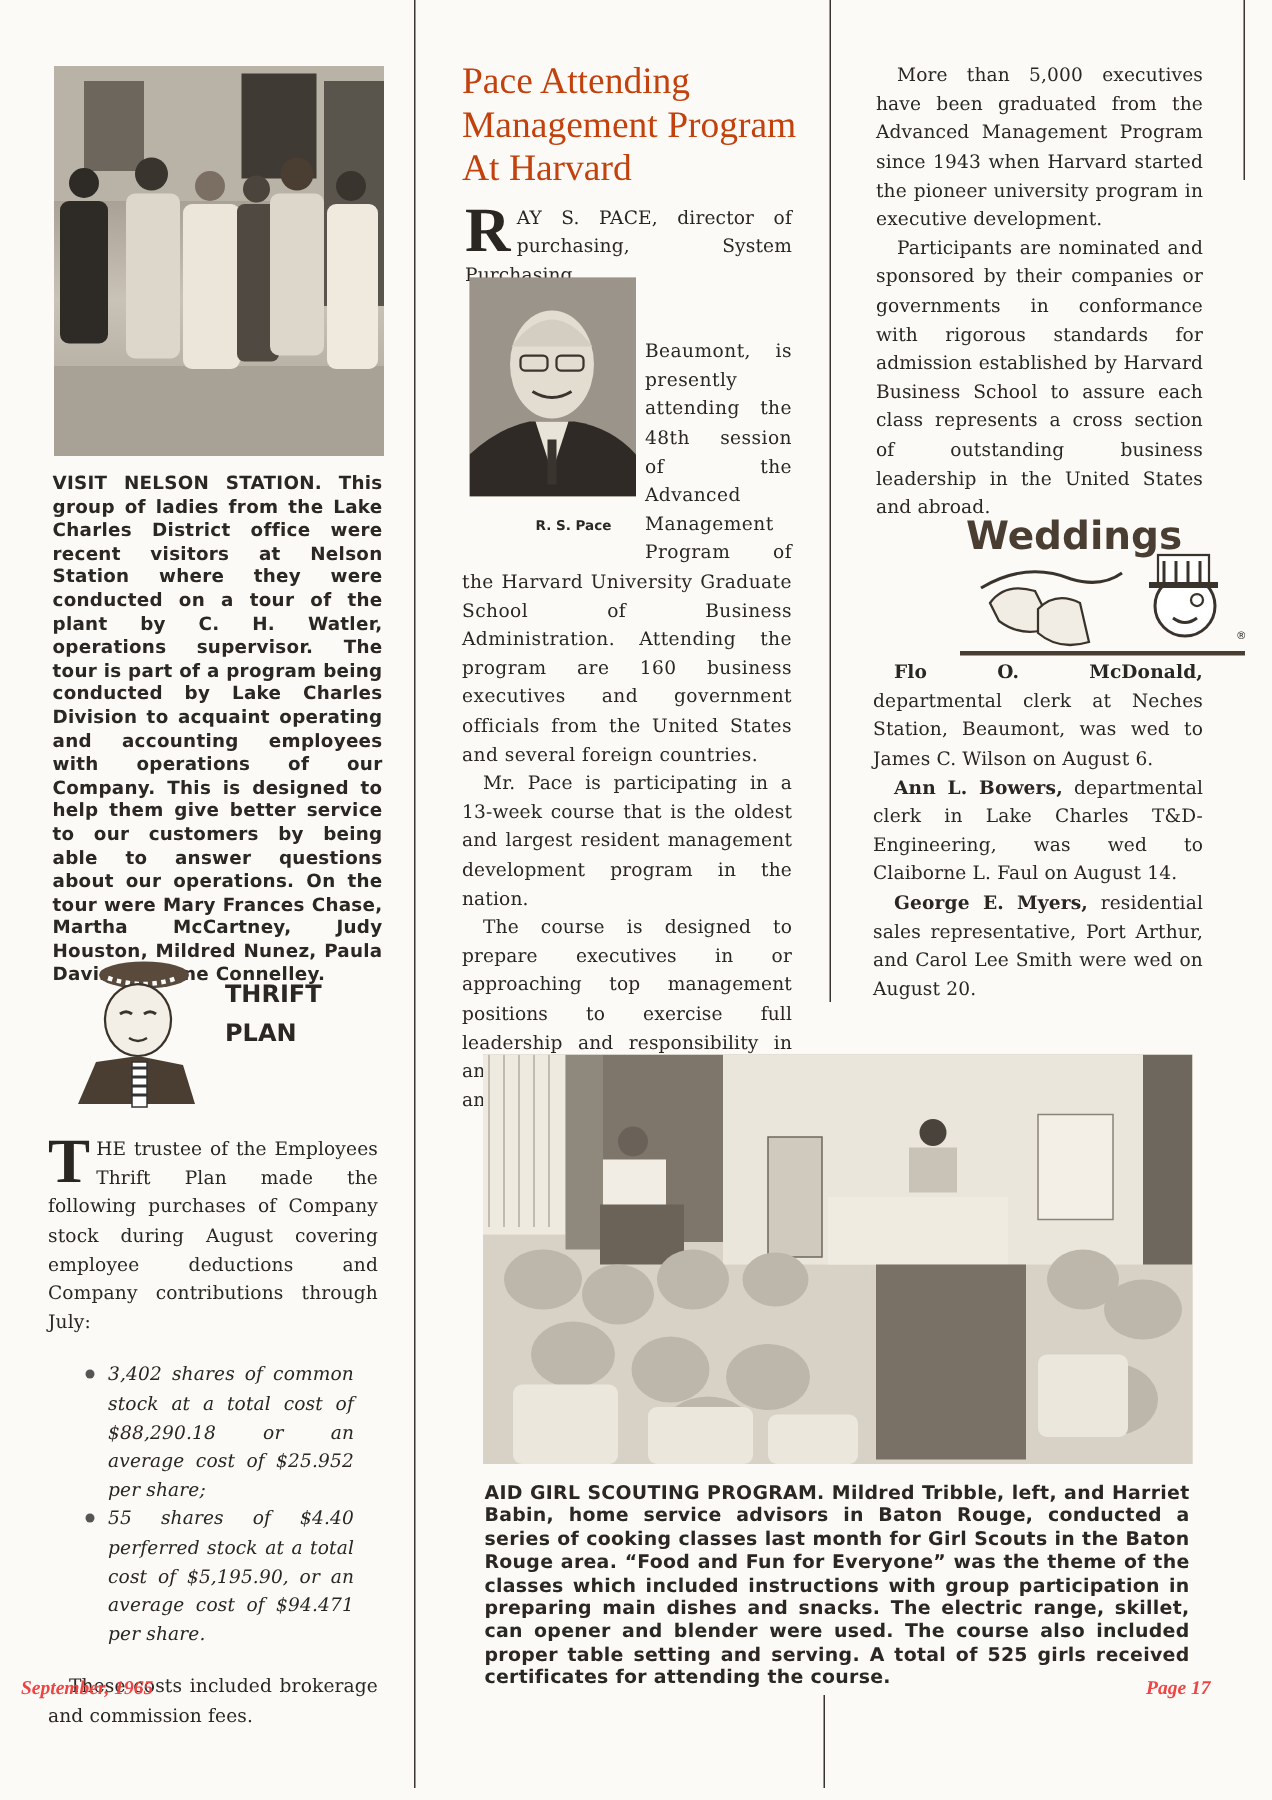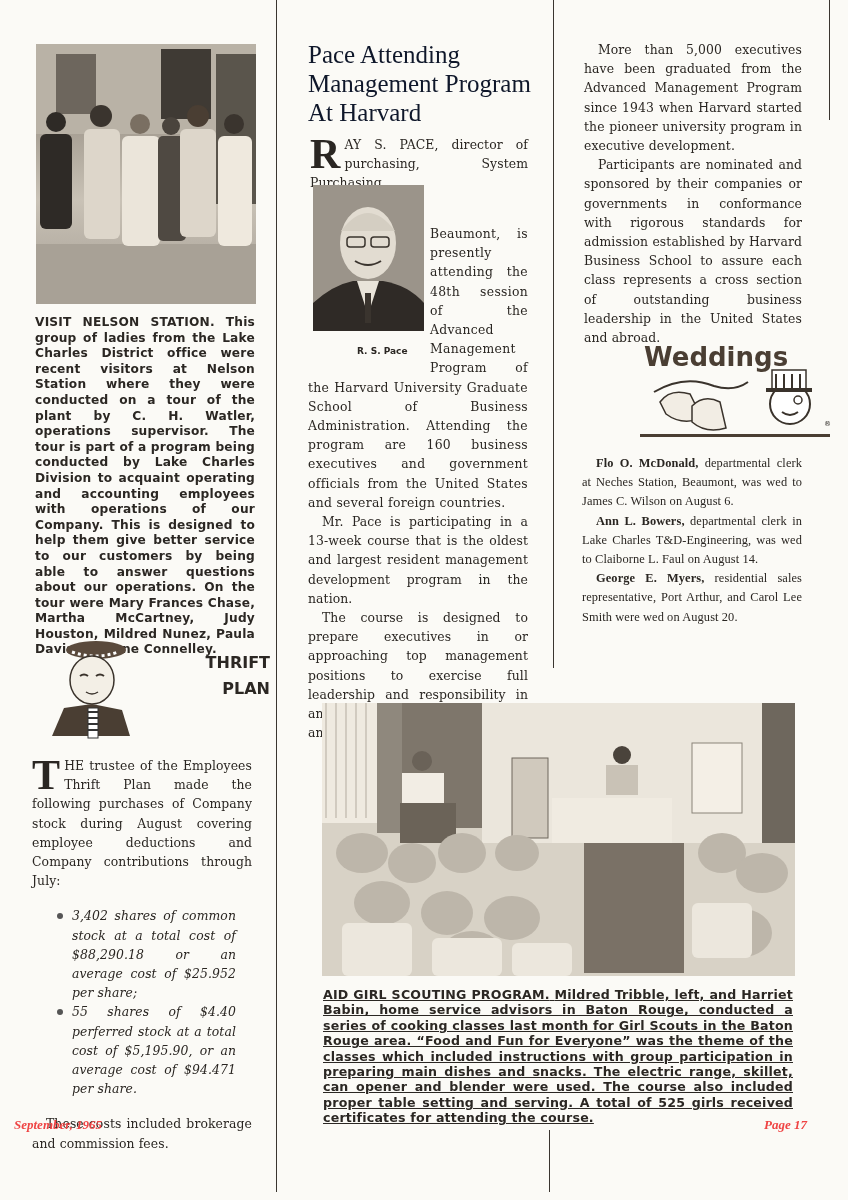--- a/index.html
+++ b/index.html
@@ -9,28 +9,28 @@
     font-family: "DejaVu Serif", serif;
     color: #2a2622;
   }
   .rule { position: absolute; background: #3a3530; width: 1px; }
   .abs { position: absolute; }
   .serif { font-family: "DejaVu Serif", serif; font-size: 12.4px; line-height: 19.2px; text-align: justify; letter-spacing: 0.1px; }
   .serif p { margin: 0; text-indent: 14px; }
   .serif p.noindent { text-indent: 0; }
   .gothic { font-family: "DejaVu Sans", sans-serif; font-weight: bold; font-size: 12.2px; line-height: 15.6px; text-align: justify; color: #2b2723; letter-spacing: 0.2px; }
   .photo { position: absolute; overflow: hidden; }
-  .headline { font-family: "Liberation Serif", serif; font-size: 25px; line-height: 29px; color: #0f172a; font-weight: normal; }
+  .headline { font-family: "Liberation Serif", serif; font-size: 25px; line-height: 29px; color: #c2410c; font-weight: normal; }
   .dropcap { float: left; font-family: "Liberation Serif", serif; font-size: 42px; line-height: 34px; margin: 2px 4px 0 0; font-weight: bold; color: #2a2622; }
   .bullet-list { margin: 16px; padding: 0; list-style: none; font-style: italic; }
   .bullet-list li { position: relative; padding-left: 24px; }
   .bullet-list li::before { content: ""; position: absolute; left: 9px; top: 7px; width: 6px; height: 6px; border-radius: 50%; background: #555; }
   .name-bold { font-weight: bold; }
   .footer-text { font-family: "Liberation Serif", serif; font-style: italic; font-weight: bold; font-size: 13px; color: #ef4444; }
-  .thrift-title { font-family: "DejaVu Sans", sans-serif; font-weight: bold; font-size: 16px; line-height: 26px; text-align: right; color: #2b2723; }
+  .thrift-title { font-family: "DejaVu Sans", sans-serif; font-weight: bold; font-size: 16px; line-height: 26px; text-align: left; color: #2b2723; }
   .caption-small { font-family: "DejaVu Sans", sans-serif; font-weight: bold; font-size: 9px; color: #2b2723; padding-left: 12px; }
 </style>
 </head>
 <body>
 
 <div class="rule" style="left:276px; top:0; height:1192px;"></div>
 <div class="rule" style="left:553px; top:0; height:668px;"></div>
 <div class="rule" style="left:549px; top:1130px; height:62px;"></div>
 <div class="rule" style="left:829px; top:0; height:120px;"></div>
 
@@ -149,21 +149,21 @@
     <rect x="132" y="30" width="34" height="20" fill="#fff" stroke="#3a332c" stroke-width="1.5"></rect>
     <rect x="126" y="48" width="46" height="4" fill="#3a332c"></rect>
     <path d="M136 34 v14 M144 34 v14 M152 34 v14 M160 34 v14" stroke="#3a332c" stroke-width="2"></path>
     <path d="M142 72 q8 6 16 0" stroke="#3a332c" stroke-width="2" fill="none"></path>
     <circle cx="158" cy="60" r="4" fill="none" stroke="#3a332c" stroke-width="1.5"></circle>
     <rect x="0" y="94" width="190" height="3" fill="#4a3e33"></rect>
   </svg>
   <span class="abs caption-small" style="left:172px; top:80px; font-size:7px; font-weight:normal;">®</span>
 </div>
 
-<div class="abs serif" style="left:582px; top:454px; width:220px;font-family:Liberation Serif, serif;">
+<div class="abs serif" style="left:582px; top:438px; width:220px;">
   <p><span class="name-bold">Flo O. McDonald,</span> <span>departmental clerk at Neches Station, Beaumont, was wed to James C. Wilson on August 6.</span></p>
   <p><span class="name-bold">Ann L. Bowers,</span> <span>departmental clerk in Lake Charles T&amp;D-Engineering, was wed to Claiborne L. Faul on August 14.</span></p>
   <p><span class="name-bold">George E. Myers,</span> <span>residential sales representative, Port Arthur, and Carol Lee Smith were wed on August 20.</span></p>
 </div>
 
 <div class="photo" style="left:322px; top:703px; width:473px; height:273px; background:#cfc8bc;">
   <svg width="473" height="273" viewBox="0 0 473 273">
     <rect width="473" height="273" fill="#d8d2c6"></rect>
     <rect x="0" y="0" width="55" height="120" fill="#efeae0"></rect>
     <path d="M4 0 v115 M14 0 v115 M24 0 v115 M34 0 v115 M44 0 v115" stroke="#b3ab9f" stroke-width="1"></path>
@@ -195,18 +195,18 @@
     </g>
     <g fill="#ece7dd">
       <rect x="20" y="220" width="70" height="53" rx="6"></rect>
         <rect x="110" y="235" width="70" height="38" rx="6"></rect>
       <rect x="190" y="240" width="60" height="33" rx="6"></rect>
         <rect x="370" y="200" width="60" height="55" rx="6"></rect>
     </g>
   </svg>
 </div>
 
-<div class="abs gothic" style="left:323px; top:987px; width:470px; font-size:12.6px; line-height:15.4px;text-decoration:underline;">
+<div class="abs gothic" style="left:323px; top:987px; width:470px; font-size:12.6px; line-height:15.4px;">
   <span>AID GIRL SCOUTING PROGRAM.</span>
   <span>Mildred Tribble, left, and Harriet Babin, home service advisors in Baton Rouge, conducted a series of cooking classes last month for Girl Scouts in the Baton Rouge area. “Food and Fun for Everyone” was the theme of the classes which included instructions with group participation in preparing main dishes and snacks. The electric range, skillet, can opener and blender were used. The course also included proper table setting and serving. A total of 525 girls received certificates for attending the course.</span>
 </div>
 
 <div class="abs footer-text" style="left:764px; top:1117px;">Page 17</div>
 
 </body></html>

